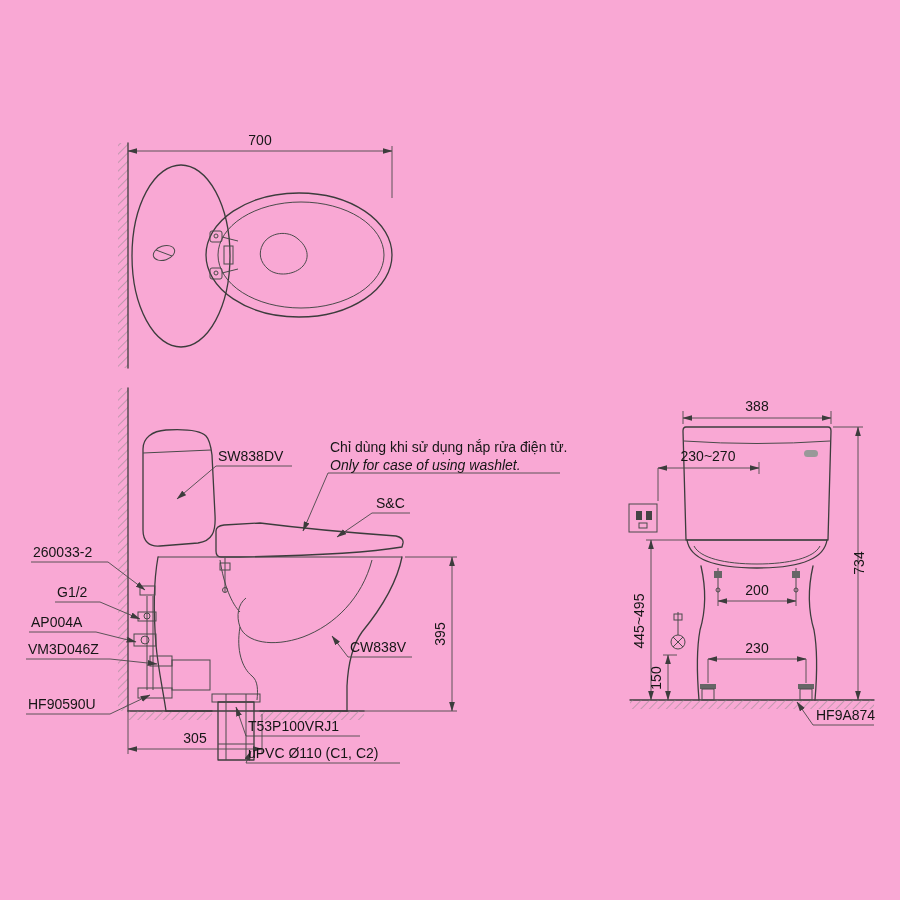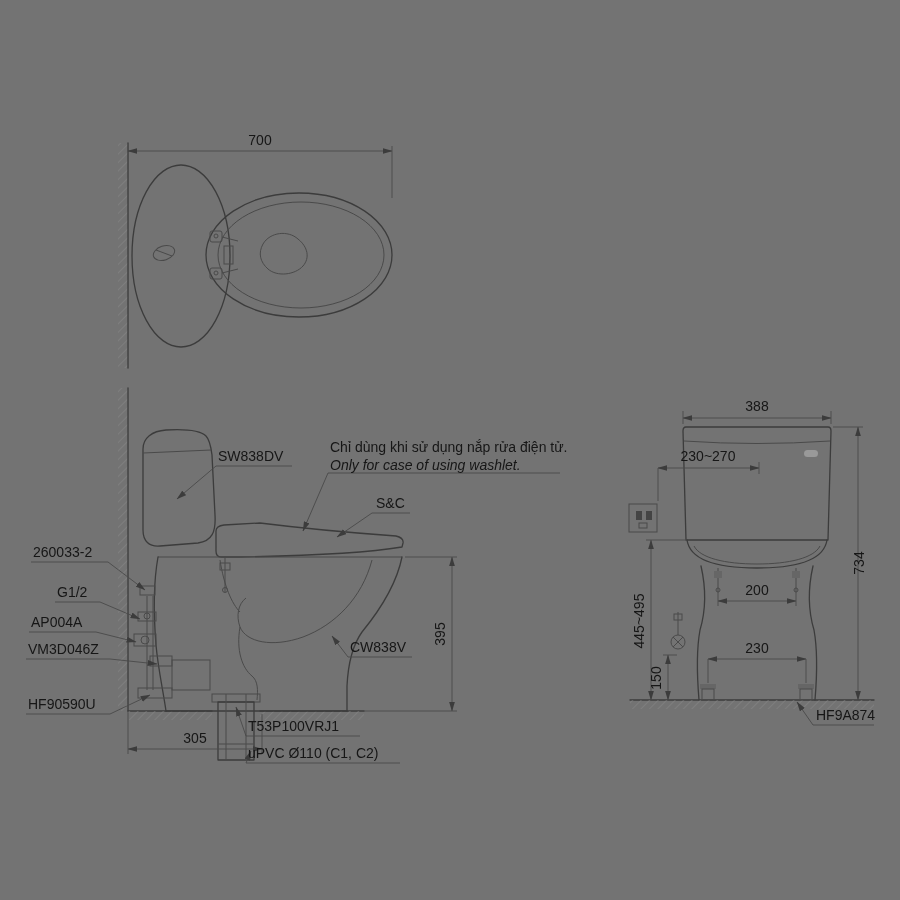--- a/index.html
+++ b/index.html
@@ -1,16 +1,16 @@
 <!DOCTYPE html>
 <html><head>
 <meta charset="utf-8">
 <style>
   html,body{margin:0;padding:0;background:#ffffff;}
-  .canvas{width:900px;height:900px;position:relative;background:#737373;overflow:hidden;}
+  .canvas{width:900px;height:900px;position:relative;background:#f9a8d4;overflow:hidden;}
   svg{display:block;font-family:"Liberation Sans", sans-serif;}
   text{fill:#161616;font-size:14px;}
   text.dim{font-size:14px;}
   text.note-en{font-style:italic;}
   .outline{stroke:#3c3c3c;fill:none;stroke-width:1.3;stroke-linecap:round;stroke-linejoin:round;}
   .thin{stroke:#4a4a4a;fill:none;stroke-width:1;}
   .dimline{stroke:#4a4a4a;fill:none;stroke-width:0.9;}
   .leader{stroke:#4a4a4a;fill:none;stroke-width:0.9;}
 </style>
 </head>

